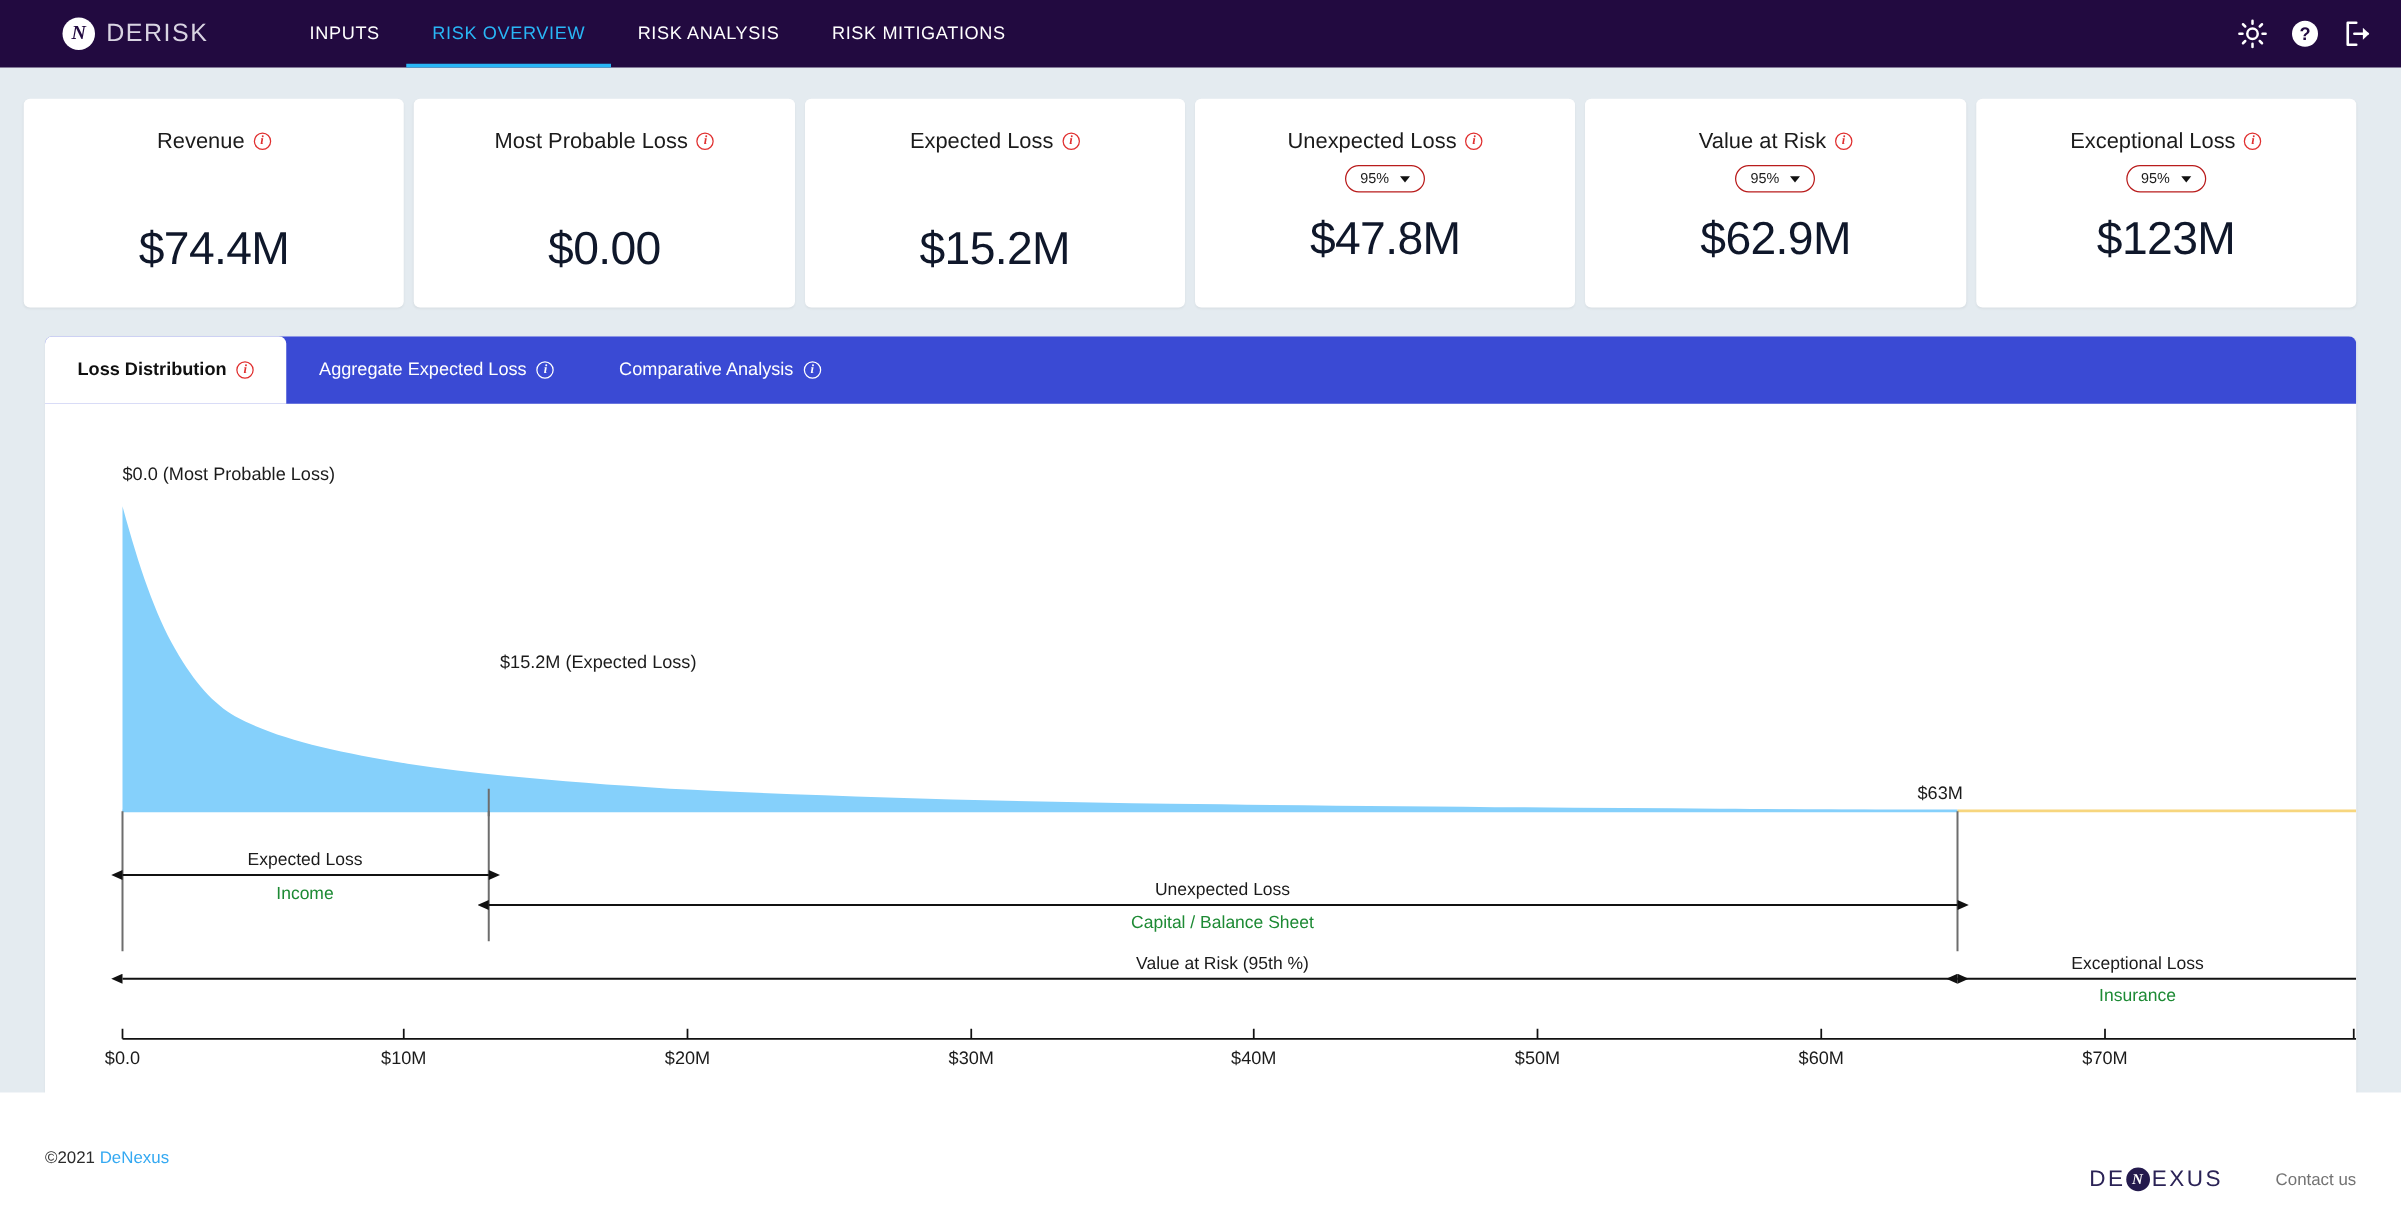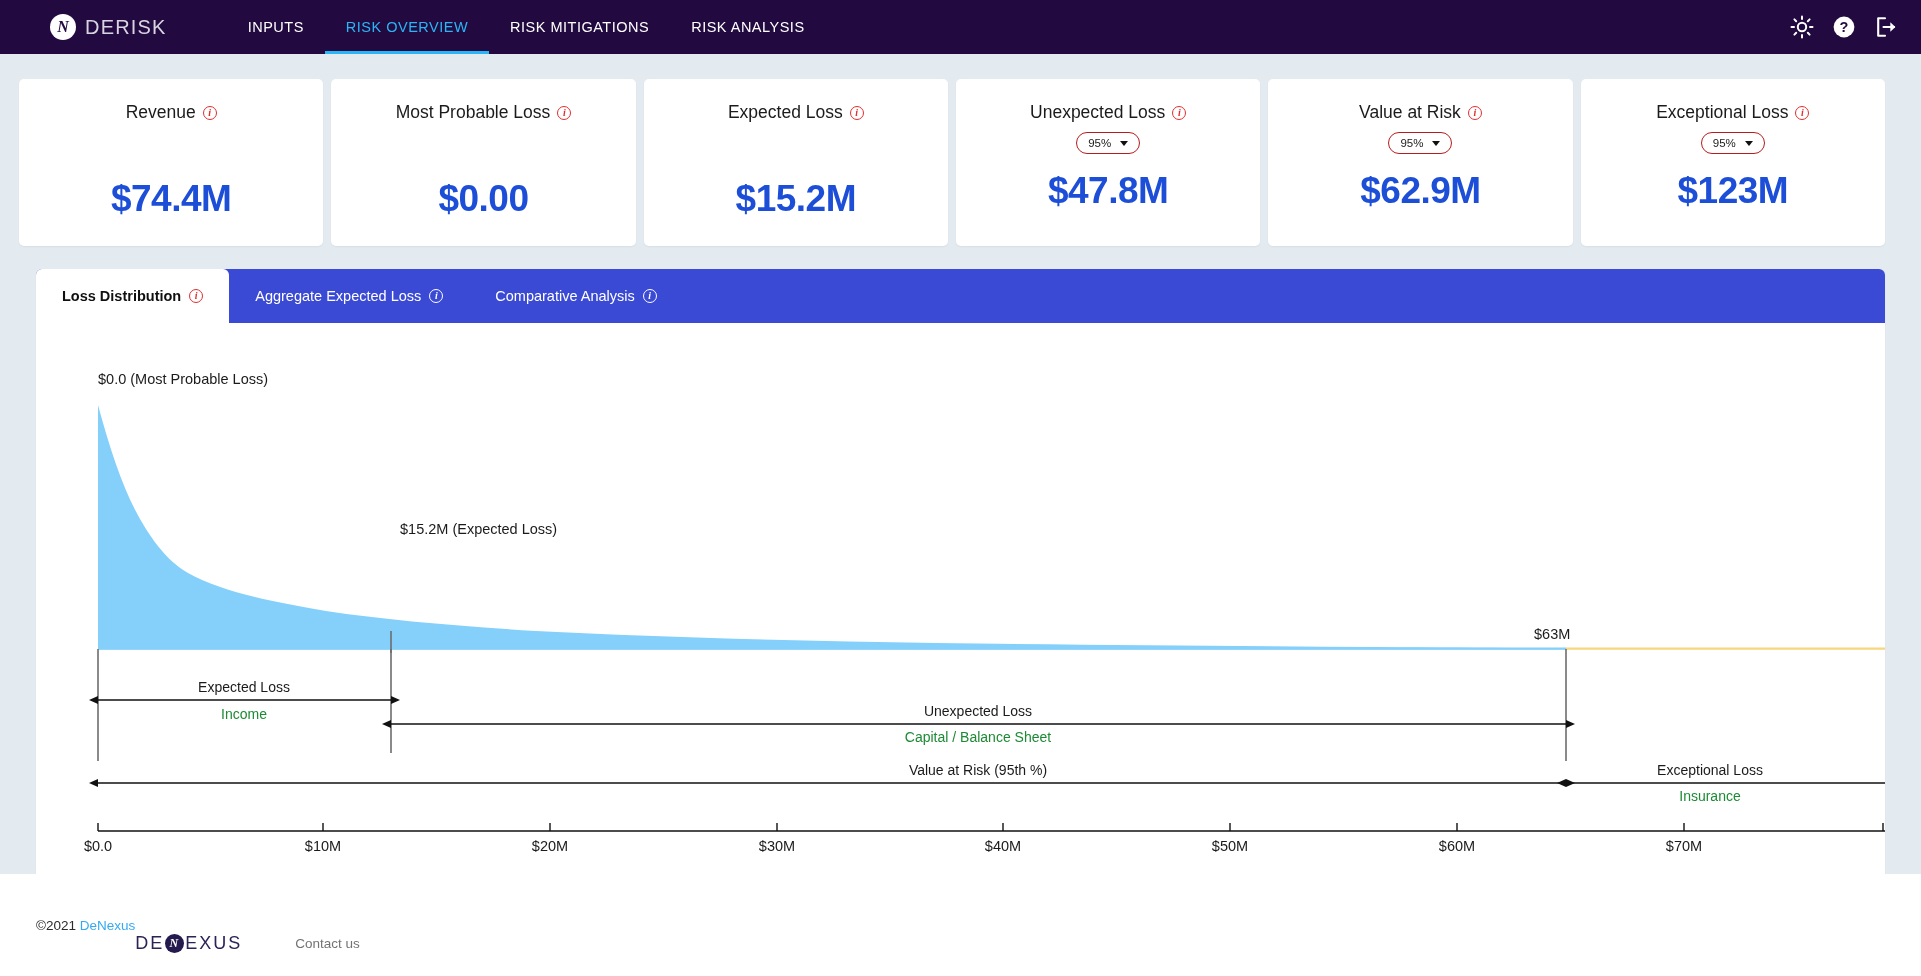--- a/index.html
+++ b/index.html
@@ -64,21 +64,21 @@
   }
   .pct-select {
     margin-top: 9px; height: 22px; min-width: 58px;
     border: 1px solid #b91c1c; border-radius: 11px; background: #fff;
     display: flex; align-items: center; justify-content: center; gap: 9px;
     padding: 0 11px; font-size: 11.5px; color: #1b1b1b; cursor: pointer;
   }
   .caret { width: 0; height: 0; border-left: 4.5px solid transparent;
            border-right: 4.5px solid transparent; border-top: 5.5px solid #111; }
   .card-value {
-    color: #1d4ed8; font-size: 37px; font-weight: 700; margin-top: auto;
+    color: #0f172a; font-size: 37px; font-weight: 400; margin-top: auto;
     margin-bottom: 26px; letter-spacing: -.5px;
   }
   .card.has-select .card-value { margin-bottom: 34px; }
 
   
   .panel {
     margin: 23px 36px 0 36px; background: #ffffff;
     border-radius: 6px; overflow: hidden; height: 759px;
     box-shadow: 0 1px 2px rgba(0,0,0,.05);
   }
@@ -97,25 +97,25 @@
   svg.chart { display: block; width: 100%; height: 533px; }
   .lbl   { font-family: "Liberation Sans", sans-serif; font-size: 14.5px; fill: #1b1b1b; }
   .lbl-s { font-family: "Liberation Sans", sans-serif; font-size: 14px;   fill: #1b1b1b; }
   .lbl-g { font-family: "Liberation Sans", sans-serif; font-size: 14px;   fill: #1d8a34; }
   .tickl { font-family: "Liberation Sans", sans-serif; font-size: 14.5px; fill: #1b1b1b; }
 
   
   .footer {
     position: absolute; left: 0; bottom: 0; width: 1921px; height: 102px;
     background: #ffffff; display: flex; align-items: center;
-    padding: 4px 36px; 
+    padding: 4px 36px; justify-content: space-between;
   }
   .copy { font-size: 13.5px; color: #2b2b2b; }
   .copy a { color: #34a9f2; text-decoration: none; }
-  .foot-right { display: flex; align-items: center; gap: 53px; margin-top: 36px; }
+  .foot-right { display: flex; align-items: center; gap: 42px; margin-top: 36px; }
   .denexus-logo { display: flex; align-items: center; gap: 1px;
                   font-size: 18px; letter-spacing: 2px; color: #2b2356; }
   .denexus-mark {
     width: 19px; height: 19px; border-radius: 50%; background: #241a4d;
     color: #fff; font-size: 12px; font-weight: 700; font-style: italic;
     display: inline-flex; align-items: center; justify-content: center;
     font-family: "Liberation Serif", serif;
   }
   .contact { color: #737373; font-size: 13.5px; text-decoration: none; cursor: pointer; }
 </style>
@@ -123,22 +123,22 @@
 <body>
 
 <div class="navbar">
   <div class="brand">
     <div class="brand-mark">N</div>
     <div class="brand-text">DERISK</div>
   </div>
   <div class="nav-links">
     <div class="nav-link">INPUTS</div>
     <div class="nav-link active">RISK OVERVIEW</div>
+    <div class="nav-link">RISK ANALYSIS</div>
     <div class="nav-link">RISK MITIGATIONS</div>
-    <div class="nav-link">RISK ANALYSIS</div>
   </div>
   <div class="nav-icons">
     <svg width="24" height="24" viewBox="0 0 24 24">
       <circle cx="12" cy="12" r="4.2" fill="none" stroke="#fff" stroke-width="2"></circle>
       <g stroke="#fff" stroke-width="2" stroke-linecap="round">
         <line x1="12" y1="1.5" x2="12" y2="4"></line>
           <line x1="12" y1="20" x2="12" y2="22.5"></line>
         <line x1="1.5" y1="12" x2="4" y2="12"></line>
           <line x1="20" y1="12" x2="22.5" y2="12"></line>
         <line x1="4.4" y1="4.4" x2="6.2" y2="6.2"></line>

